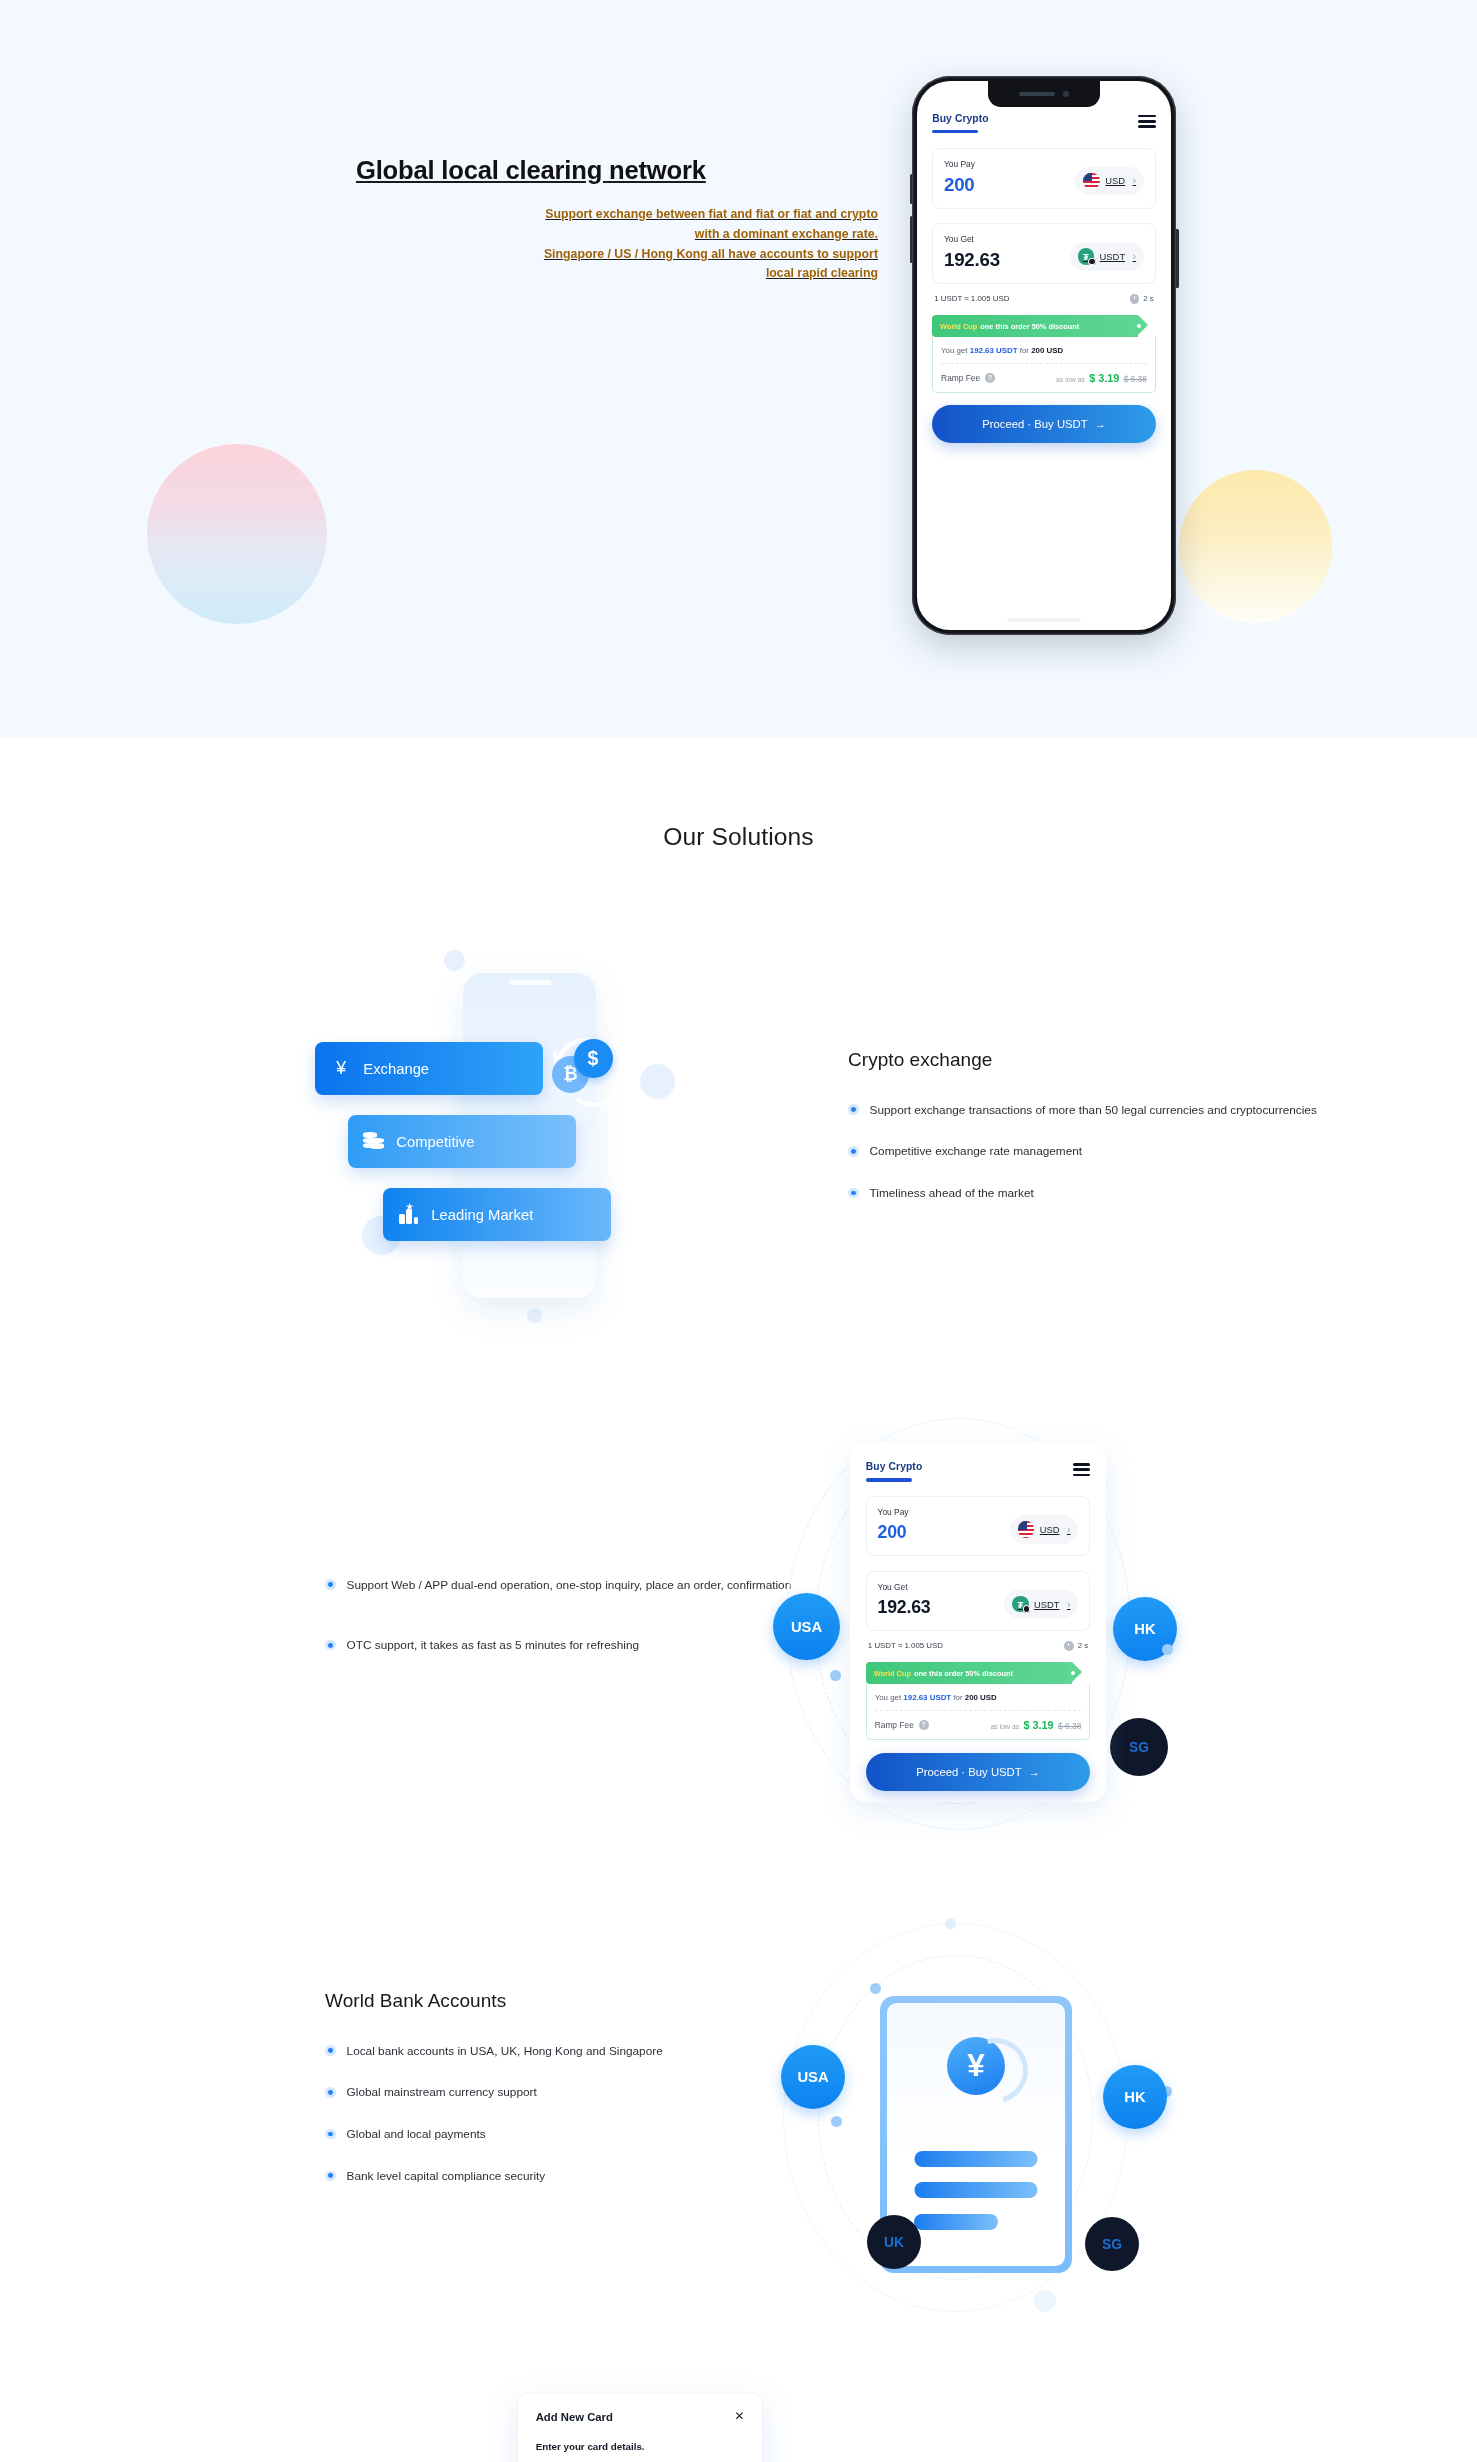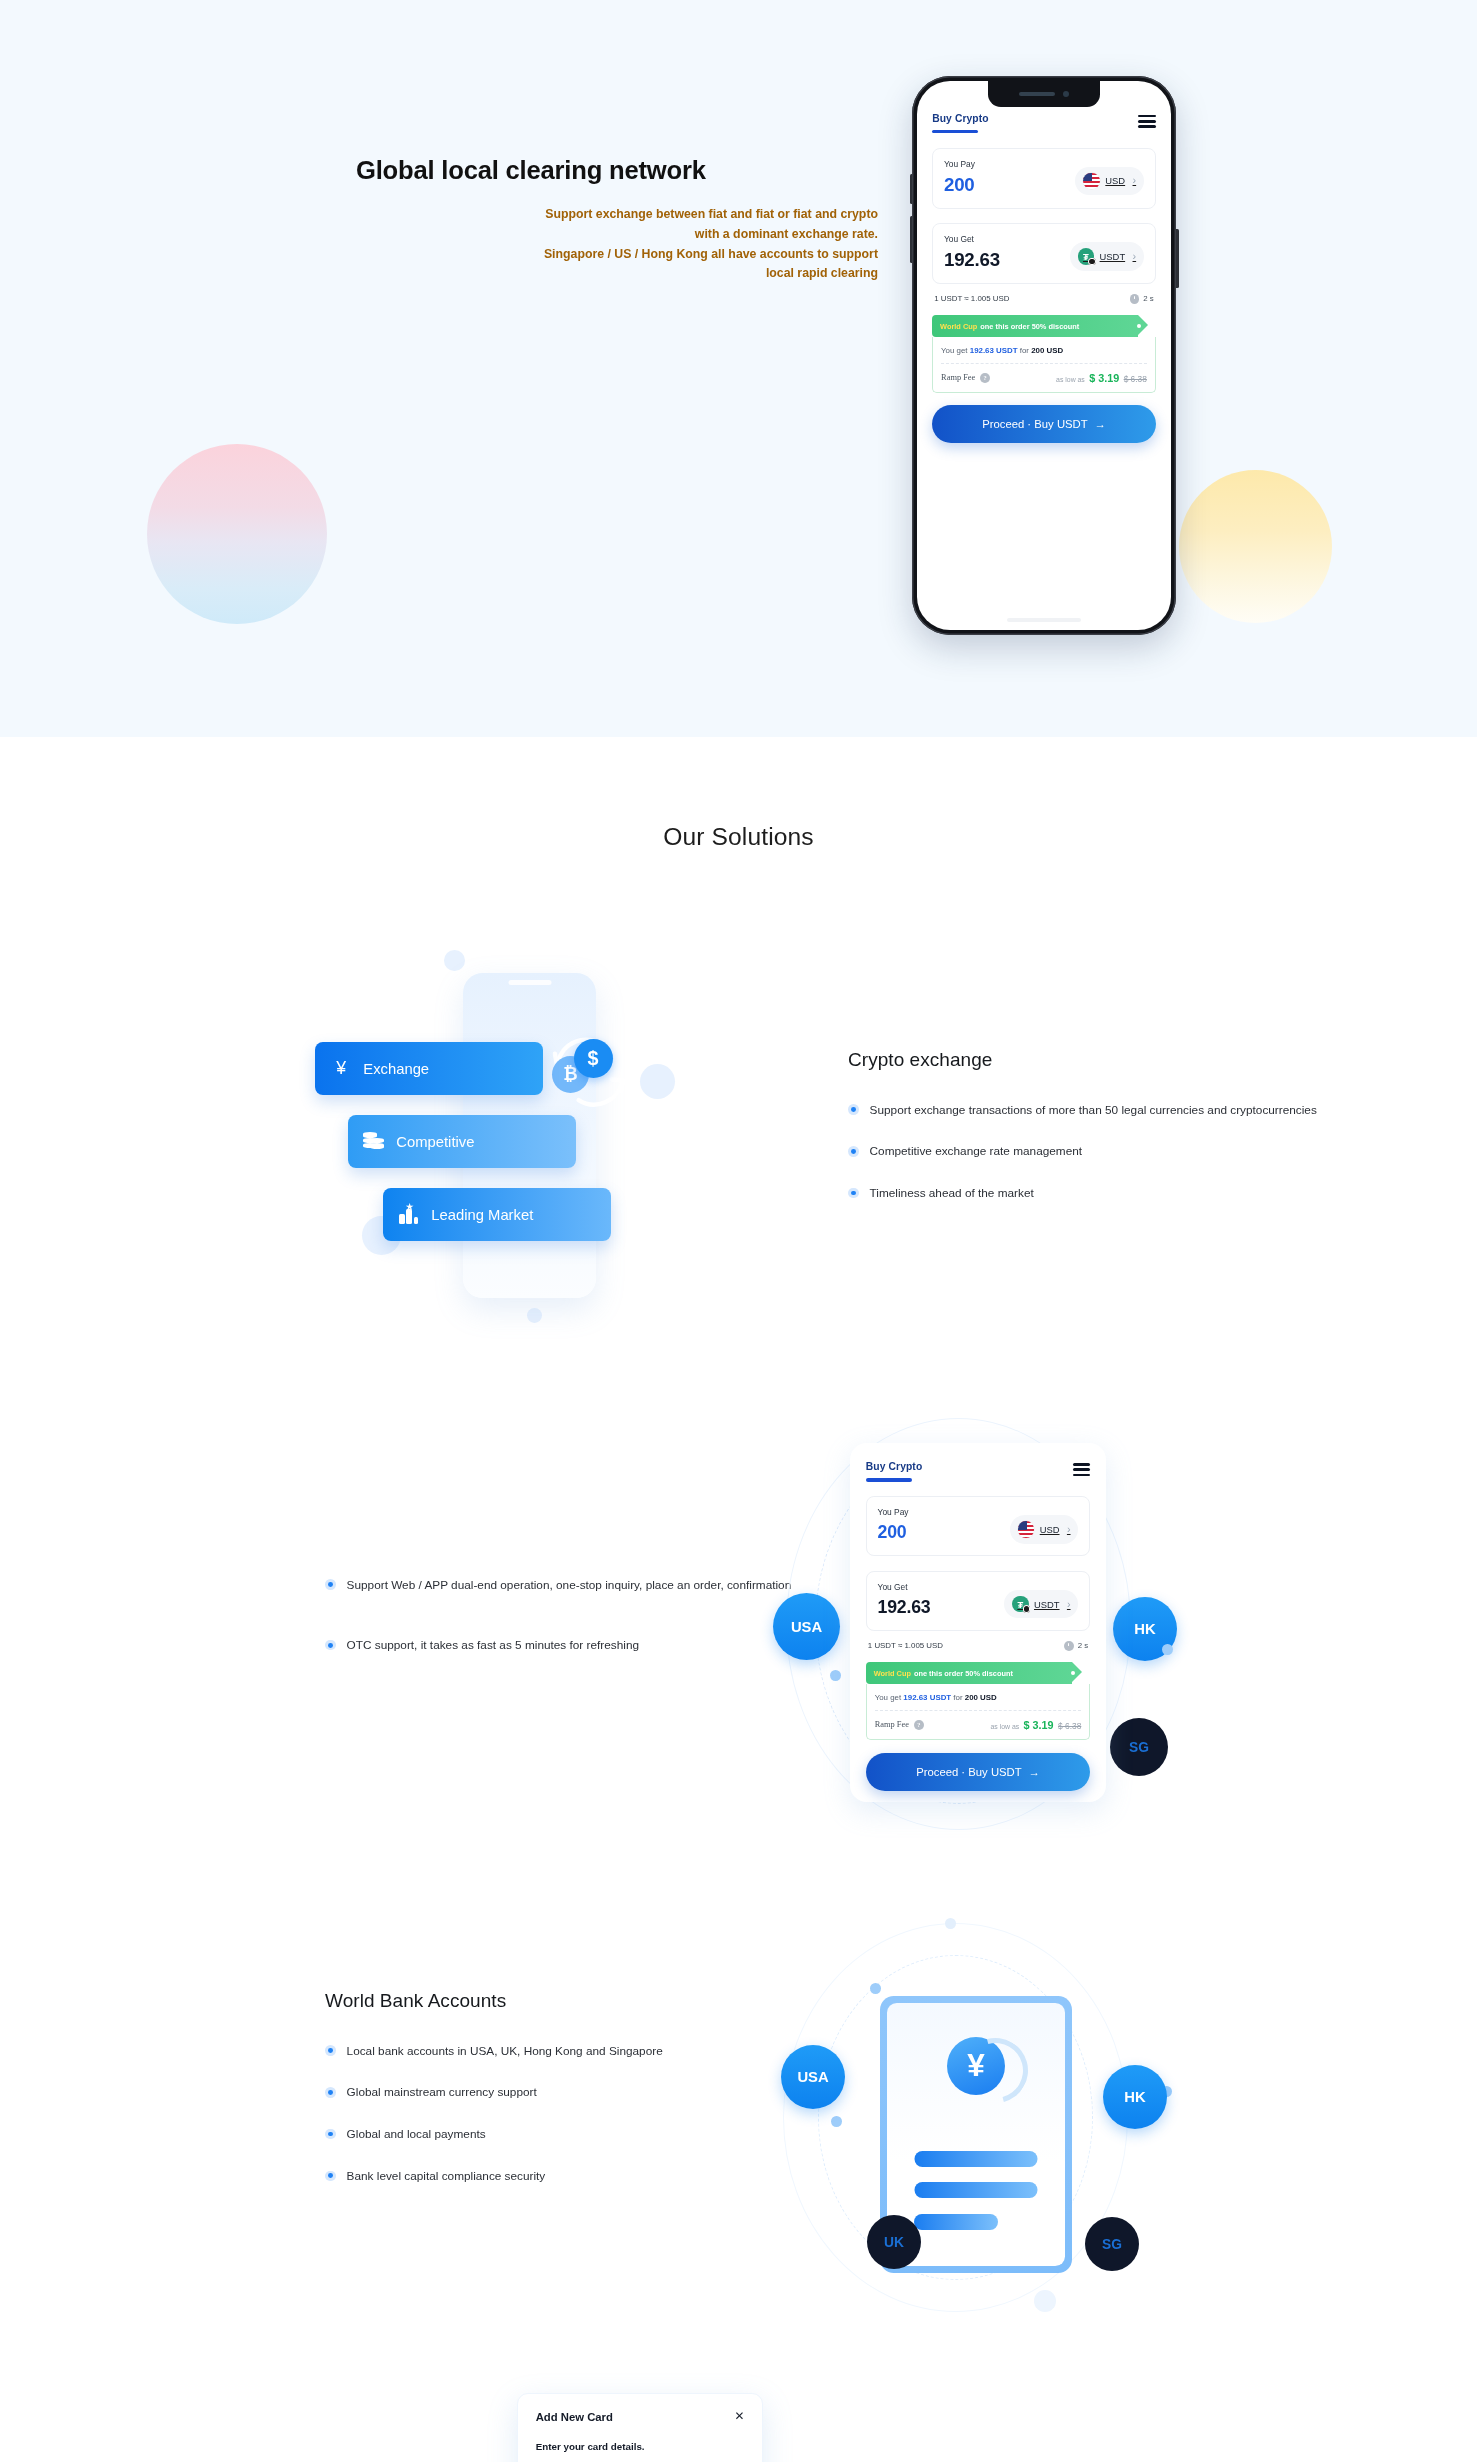--- a/index.html
+++ b/index.html
@@ -7,21 +7,21 @@
   body {
     font-family:"Liberation Sans", sans-serif;
     background:#ffffff;
     color:#1b1b1b;
     -webkit-font-smoothing:antialiased;
   }
   .page { width:1477px; height:2831px; position:relative; overflow:hidden; background:#fff; }
 
   
   .hero { position:absolute; left:0; top:0; width:1477px; height:737px; background:#f3f9fe; overflow:hidden; }
-  .hero-text { position:absolute; left:356px; top:155px; width:522px; }
+  .hero-text { position:absolute; left:356px; top:155px; width:522px;text-decoration:underline; }
   .hero-title { font-size:25.6px; font-weight:700; letter-spacing:-0.2px; color:#111; line-height:1.2; }
   .hero-sub { margin-top:19px; font-size:12.3px; font-weight:700; line-height:1.62; color:#a16207;text-align:right; }
   .blob { position:absolute; border-radius:50%; }
   .blob-pink { left:147px; top:444px; width:180px; height:180px;
     background:linear-gradient(180deg,#fbd3dc 0%,#f3dbe6 35%,#e8e6f3 55%,#d9ecf8 80%,#cfeaf9 100%); }
   .blob-yellow { left:1179px; top:470px; width:153px; height:153px;
     background:linear-gradient(180deg,#fde9ab 0%,#fdeec1 40%,#fdf6dd 70%,#fffdf6 100%); }
 
   
   .device { position:absolute; left:912px; top:76px; width:264px; height:559px;
@@ -76,21 +76,21 @@
   .promo-tag .wc { color:#ffe14d; margin-right:3px; }
   .promo-tag::after { content:""; position:absolute; right:-9.8px; top:0; border-top:10.8px solid transparent;
     border-bottom:10.8px solid transparent; border-left:10.8px solid #5ed695; }
   .promo-dot { position:absolute; right:-3px; top:50%; transform:translateY(-50%); width:3.9px; height:3.9px; background:#fff; border-radius:50%; z-index:2;}
   .promo-body { border:0.7px solid #c8ecd6; border-top:none; border-radius:0 0 4.9px 4.9px; padding:8.9px 7.9px 7.9px 7.9px; }
   .promo-line { font-size:7.9px; color:#5a6472; }
   .promo-line b.blue { color:#1f5fe0; }
   .promo-line b.dark { color:#101828; }
   .promo-div { border-top:1px dashed #e2e7ee; margin:7.9px 0; }
   .promo-fee { display:flex; align-items:center; justify-content:space-between; }
-  .fee-l { display:flex; align-items:center; gap:5px; font-size:8.4px; color:#4a545f;font-family:Liberation Serif, serif;}
+  .fee-l { display:flex; align-items:center; gap:5px; font-size:8.4px; color:#4a545f;}
   .qmark { width:9.8px; height:9.8px; border-radius:50%; background:#b6bdc6; color:#fff; font-size:6.4px; font-weight:700;
     display:flex; align-items:center; justify-content:center;}
   .fee-r { display:flex; align-items:baseline; gap:4.4px; }
   .fee-small { font-size:6.9px; color:#9aa3ae; }
   .fee-new { font-size:10.8px; font-weight:700; color:#19b45a; }
   .fee-old { font-size:8.4px; color:#9aa3ae; text-decoration:line-through; }
 
   .cta { margin-top:12.8px; height:38px; border-radius:19.7px; background:linear-gradient(90deg,#1252c8 0%,#2e9bea 100%);
     display:flex; align-items:center; justify-content:center; gap:6.9px; color:#fff; font-size:11.3px; font-weight:400;
     box-shadow:0 4.9px 12.8px rgba(30,100,210,.28);}

